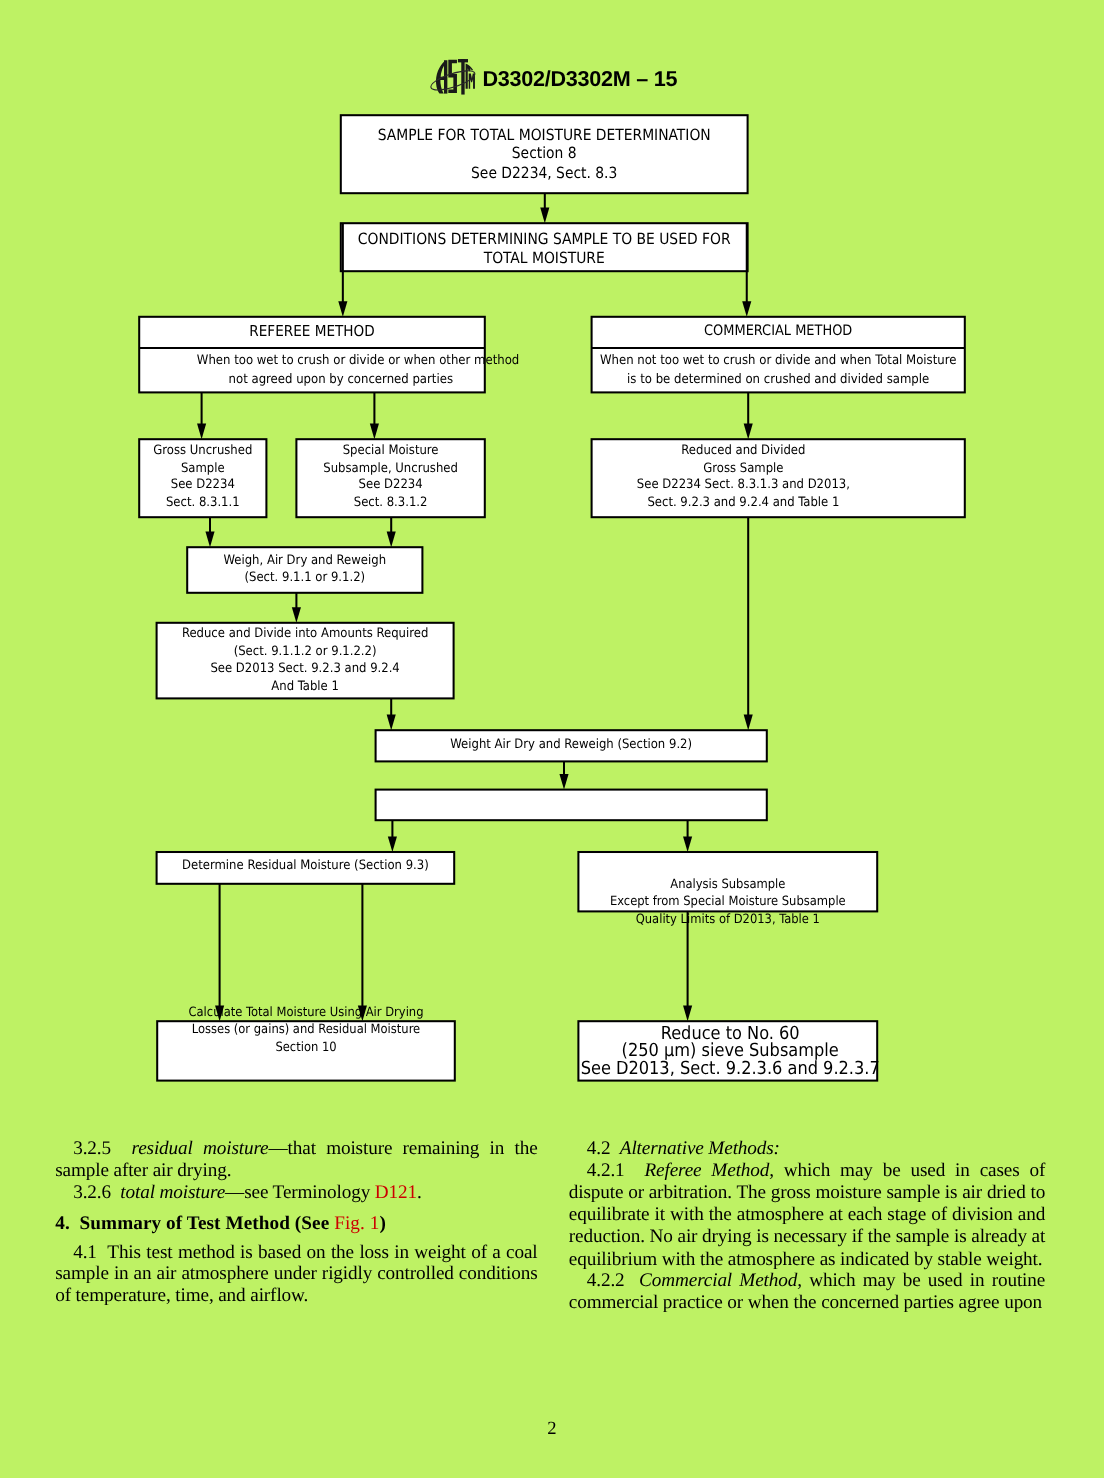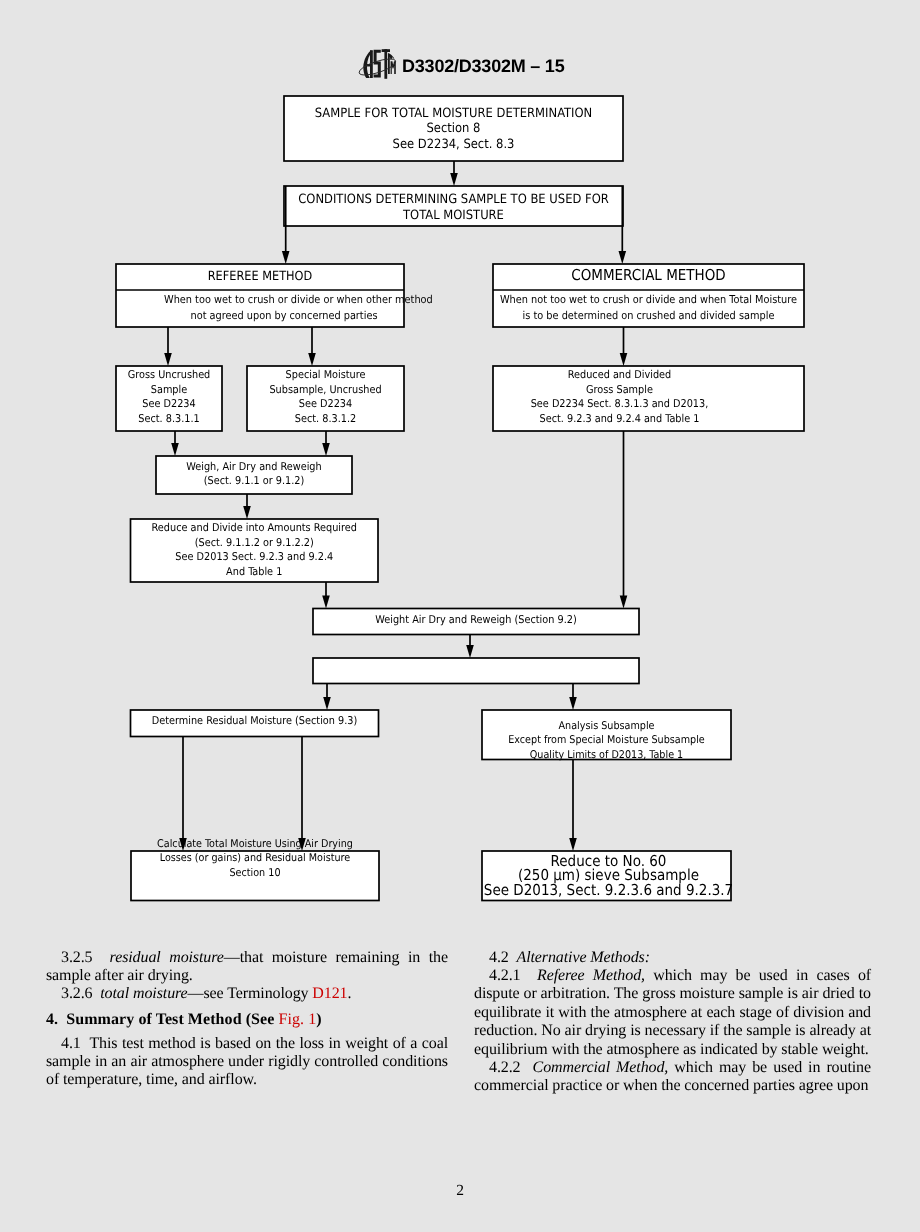--- a/index.html
+++ b/index.html
@@ -1,18 +1,18 @@
 <!DOCTYPE html>
 <html><head>
 <meta charset="utf-8">
 <style>
   html,body{margin:0;padding:0;background:#fff;}
   *{-webkit-font-smoothing:antialiased;text-rendering:geometricPrecision;}
   body{width:920px;height:1232px;font-family:"Liberation Serif",serif;color:#000;}
-  .page{position:relative;width:920px;height:1232px;overflow:hidden;background:#e5e5e5;}
+  .page{position:relative;width:920px;height:1232px;overflow:hidden;background:#bef264;}
   .hdr{position:absolute;top:51px;left:0;width:920px;text-align:center;height:30px;}
   .hdr-inner{display:inline-flex;align-items:center;gap:8.5px;}
   .hdr-inner > svg{position:relative;top:-2px;left:2.5px;}
   .hdr-title{font-family:"Liberation Sans",sans-serif;font-weight:bold;font-size:18px;letter-spacing:-0.012em;}
   .fig{position:absolute;left:0;top:0;width:920px;height:940px;}
   .box{position:absolute;border:0;box-sizing:border-box;
        font-family:"DejaVu Sans Condensed","DejaVu Sans",sans-serif;text-align:center;color:#000;background:transparent;}
   .box .ln{display:block;white-space:nowrap;}
   .bh{box-sizing:border-box;}
   .figcap{position:absolute;left:0;top:910px;width:920px;text-align:center;
@@ -119,21 +119,21 @@
     <div class="box" style="left:116px;top:264px;width:288px;height:63px;font-size:10.85px;line-height:15.6px;">
       <div class="bh" style="height:26px;line-height:23px;font-size:12.6px;">
           <span class="ln">REFEREE METHOD</span>
         </div>
       <div style="padding-top:2px;margin-left:48px;">
         <span class="ln">When too wet to crush or divide or when other method</span>
         <span class="ln">not agreed upon by concerned parties</span>
       </div>
     </div>
     <div class="box" style="left:493px;top:264px;width:311px;height:63px;font-size:10.85px;line-height:15.6px;">
-      <div class="bh" style="height:26px;line-height:23px;font-size:15px;">
+      <div class="bh" style="height:26px;line-height:23px;font-size:12px;">
           <span class="ln">COMMERCIAL METHOD</span>
         </div>
       <div style="padding-top:2px;">
         <span class="ln">When not too wet to crush or divide and when Total Moisture</span>
         <span class="ln">is to be determined on crushed and divided sample</span>
       </div>
     </div>
     <div class="box" style="left:116px;top:366px;width:106px;height:65px;font-size:10.8px;line-height:14.4px;">
       <div style="padding-top:2.4px;">
         <span class="ln">Gross Uncrushed</span>
@@ -176,21 +176,21 @@
       <div style="padding-top:4px;">
         <span class="ln">Weight Air Dry and Reweigh (Section 9.2)</span>
       </div>
     </div>
     <div class="box" style="left:130.5px;top:710px;width:248px;height:26.5px;font-size:10.8px;line-height:14px;">
       <div style="padding-top:4px;">
         <span class="ln">Determine Residual Moisture (Section 9.3)</span>
       </div>
     </div>
     <div class="box" style="left:482px;top:710px;width:249px;height:49.5px;font-size:10.7px;line-height:14.4px;">
-      <div style="padding-top:9px;">
+      <div style="padding-top:20px;">
         <span class="ln">Analysis Subsample</span>
         <span class="ln">Except from Special Moisture Subsample</span>
         <span class="ln">Quality Limits of D2013, Table 1</span>
       </div>
     </div>
     <div class="box" style="left:131px;top:834px;width:248px;height:49.5px;font-size:10.7px;line-height:14.4px;">
       <div style="padding-top:3px;">
         <span class="ln">Calculate Total Moisture Using Air Drying</span>
         <span class="ln">Losses (or gains) and Residual Moisture</span>
         <span class="ln">Section 10</span>

